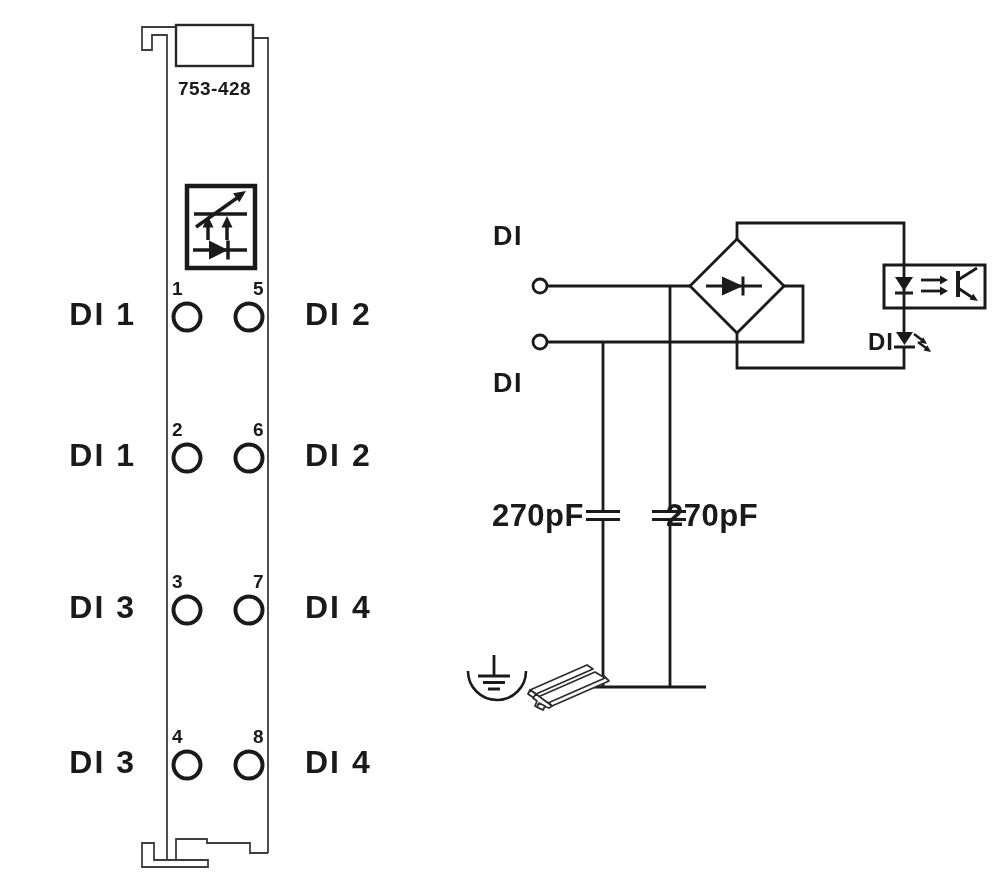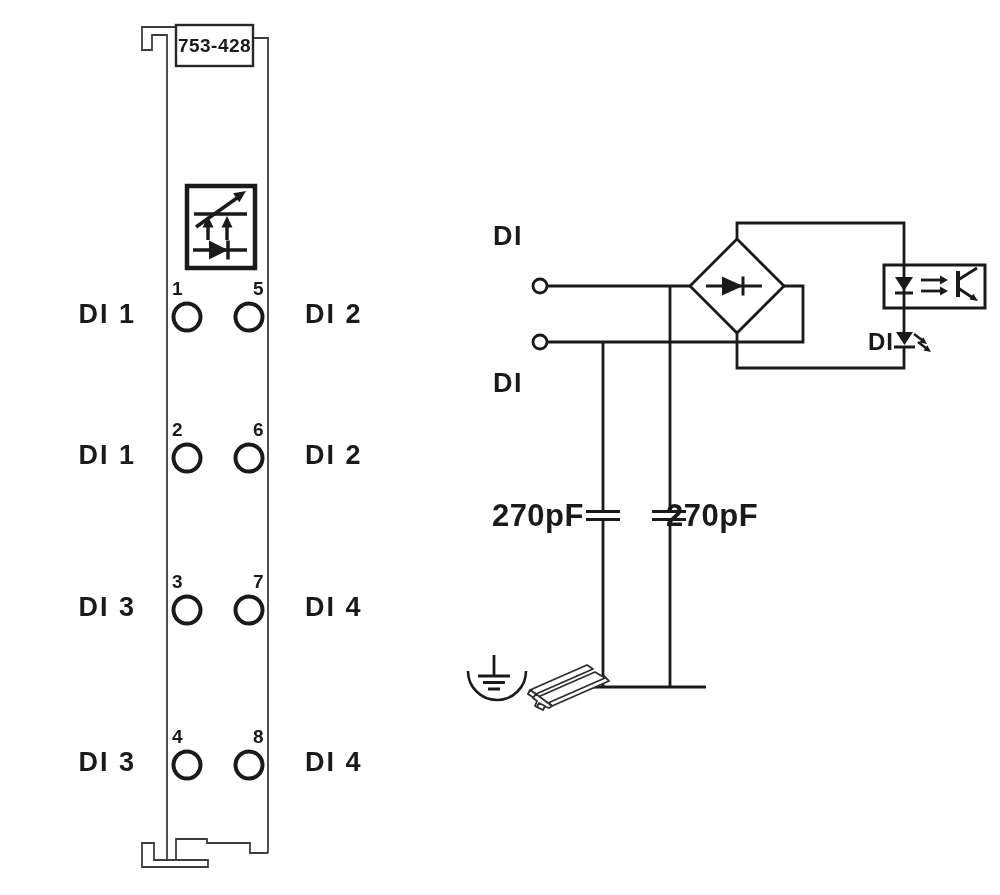--- a/index.html
+++ b/index.html
@@ -2,25 +2,25 @@
 <html><head>
 <meta charset="utf-8">
 <style>
   html,body{margin:0;padding:0;background:#ffffff;}
   .stage{
     position:relative;width:1000px;height:895px;background:#ffffff;overflow:hidden;
     font-family:"Liberation Sans","DejaVu Sans",sans-serif;color:#1a1a1a;
   }
   .stage svg{position:absolute;left:0;top:0;}
   .txt{position:absolute;font-weight:bold;color:#1a1a1a;white-space:nowrap;}
-  .chan{font-size:27px;letter-spacing:2px;line-height:31px;}
+  .chan{font-size:32px;letter-spacing:2px;line-height:31px;}
   .chan.left{text-align:right;}
   .num{font-size:19px;line-height:19px;letter-spacing:0.5px;}
   .num.right{text-align:right;}
-  .partno{font-size:19px;line-height:41px;text-align:center;letter-spacing:0.5px;}
+  .partno{font-size:19px;line-height:41px;text-align:center;letter-spacing:0.5px;margin-top:43px;}
   .dilabel{font-size:27px;letter-spacing:1.5px;line-height:30px;}
   .capval{font-size:31px;letter-spacing:0.5px;line-height:28px;}
   .ledlabel{font-size:24px;letter-spacing:1px;line-height:26px;text-align:right;}
 </style>
 </head>
 <body>
 
 <div class="stage">
 
   <svg width="1000" height="895" viewBox="0 0 1000 895">

